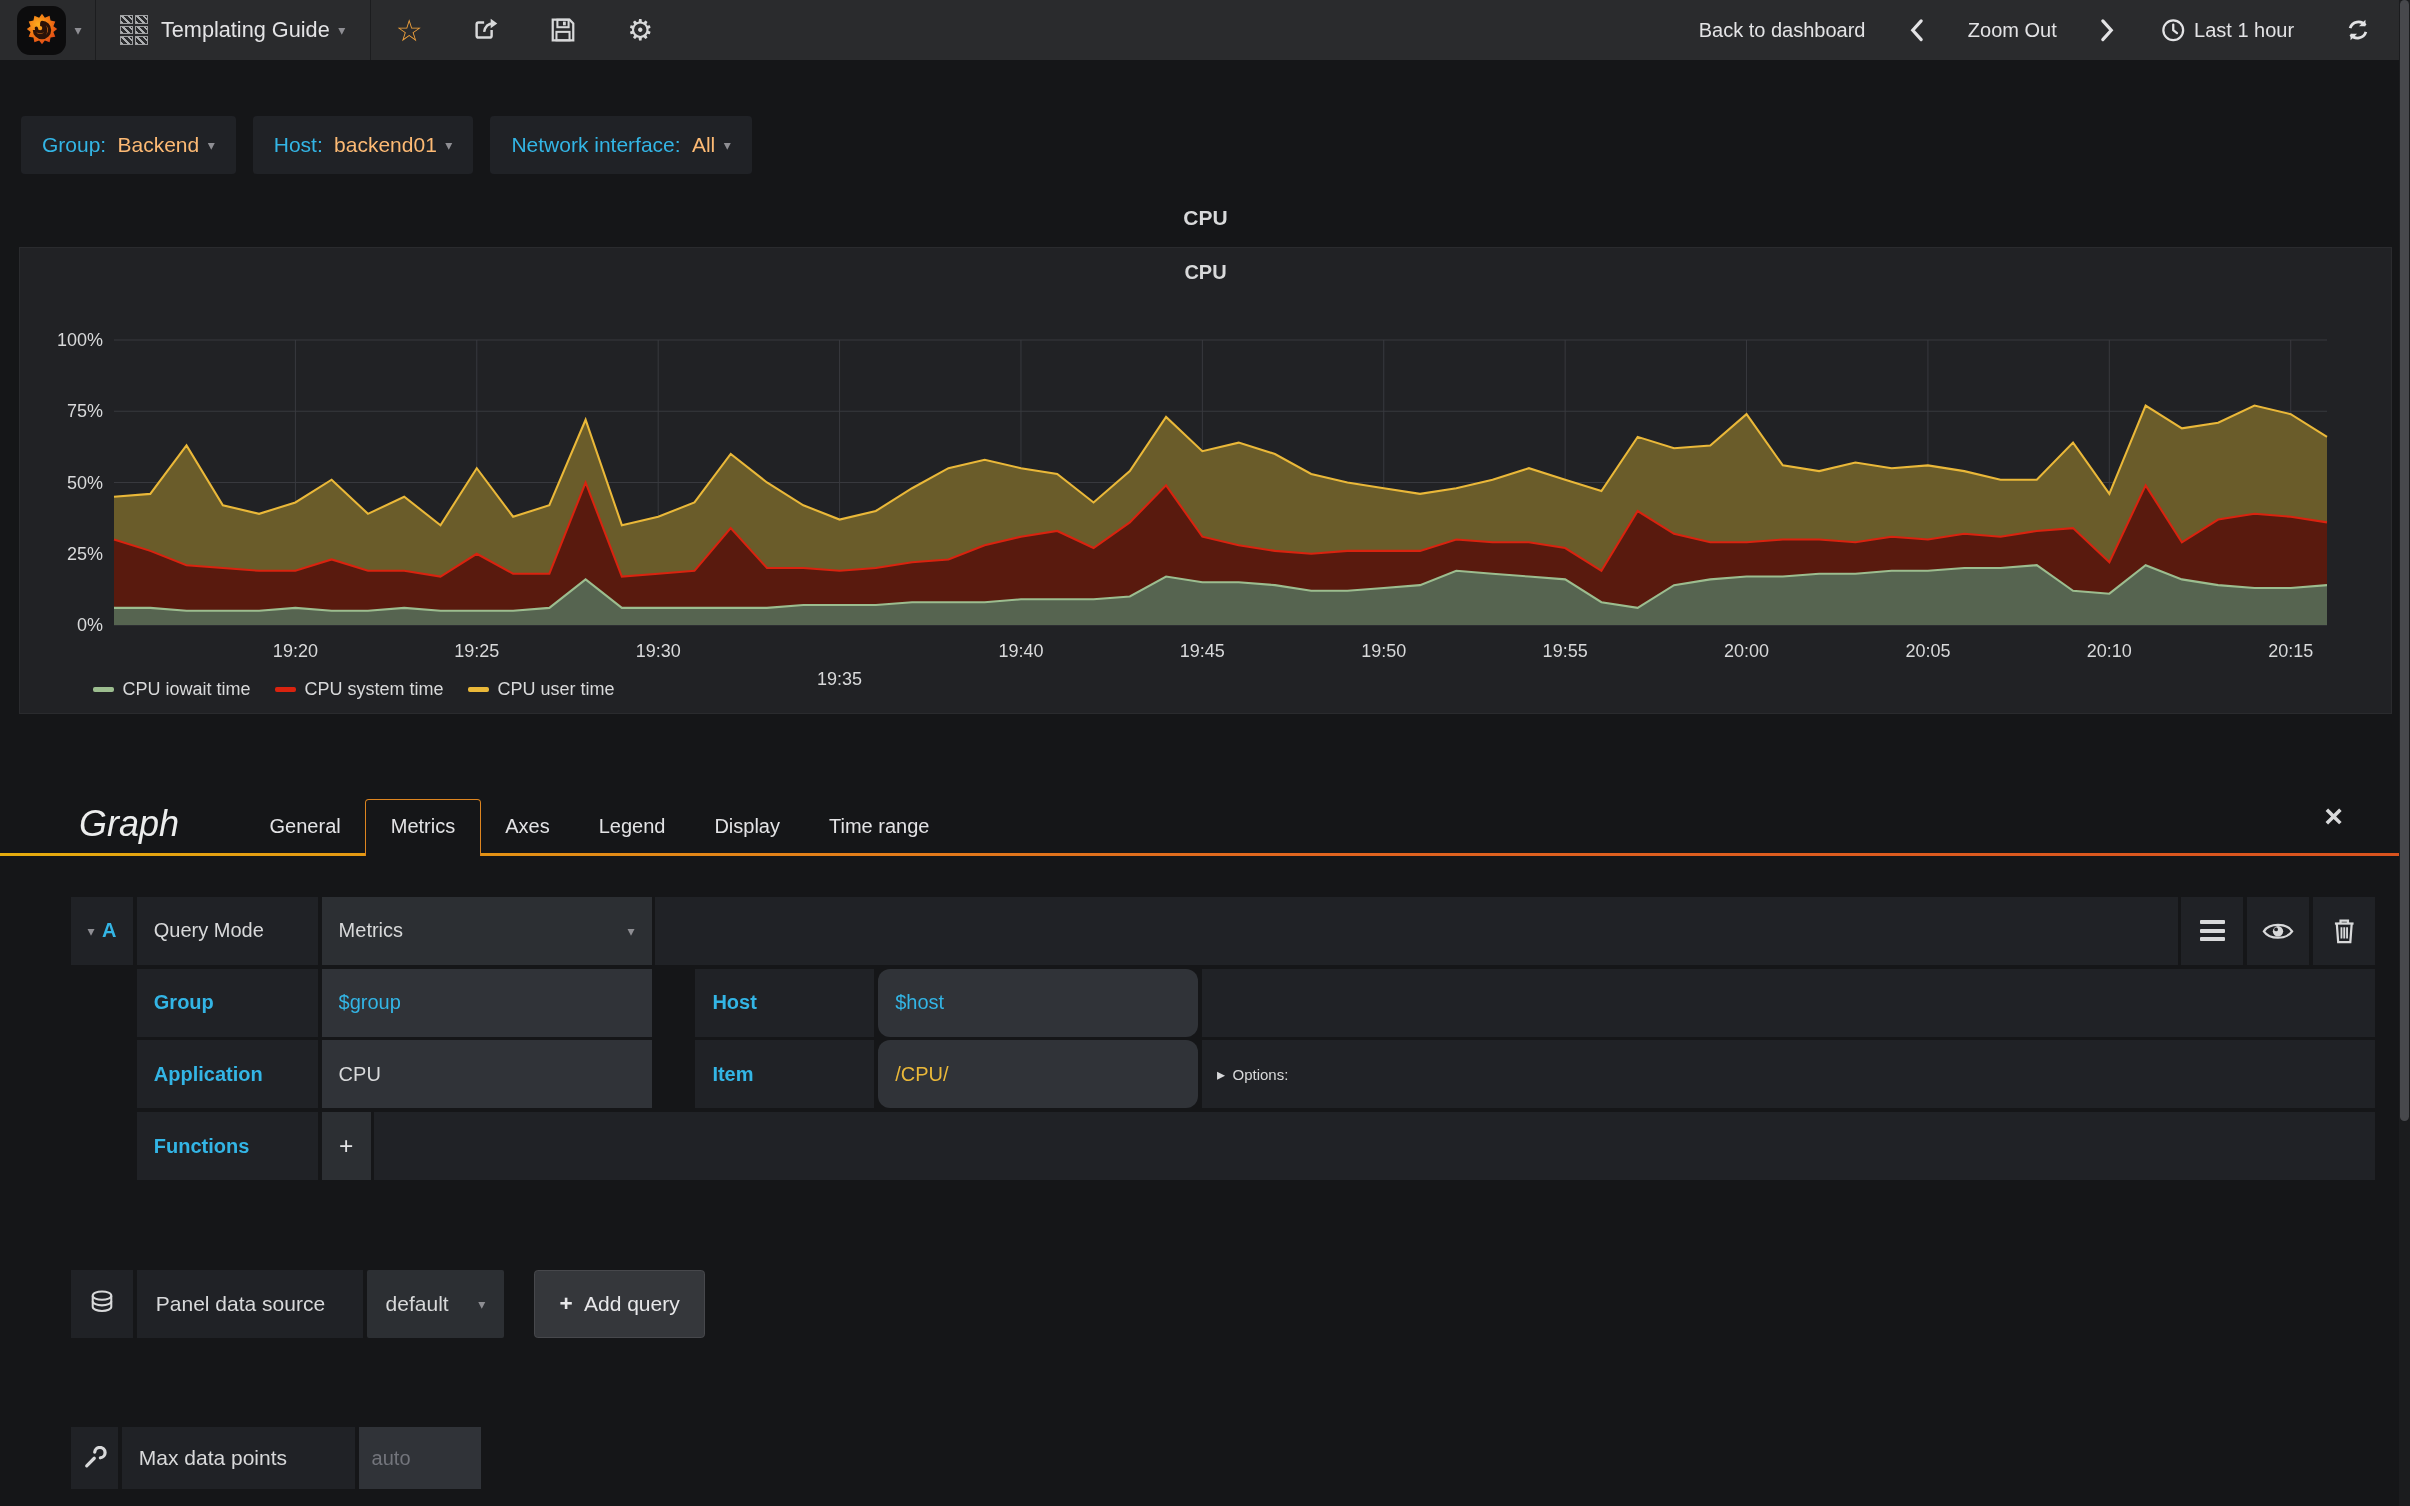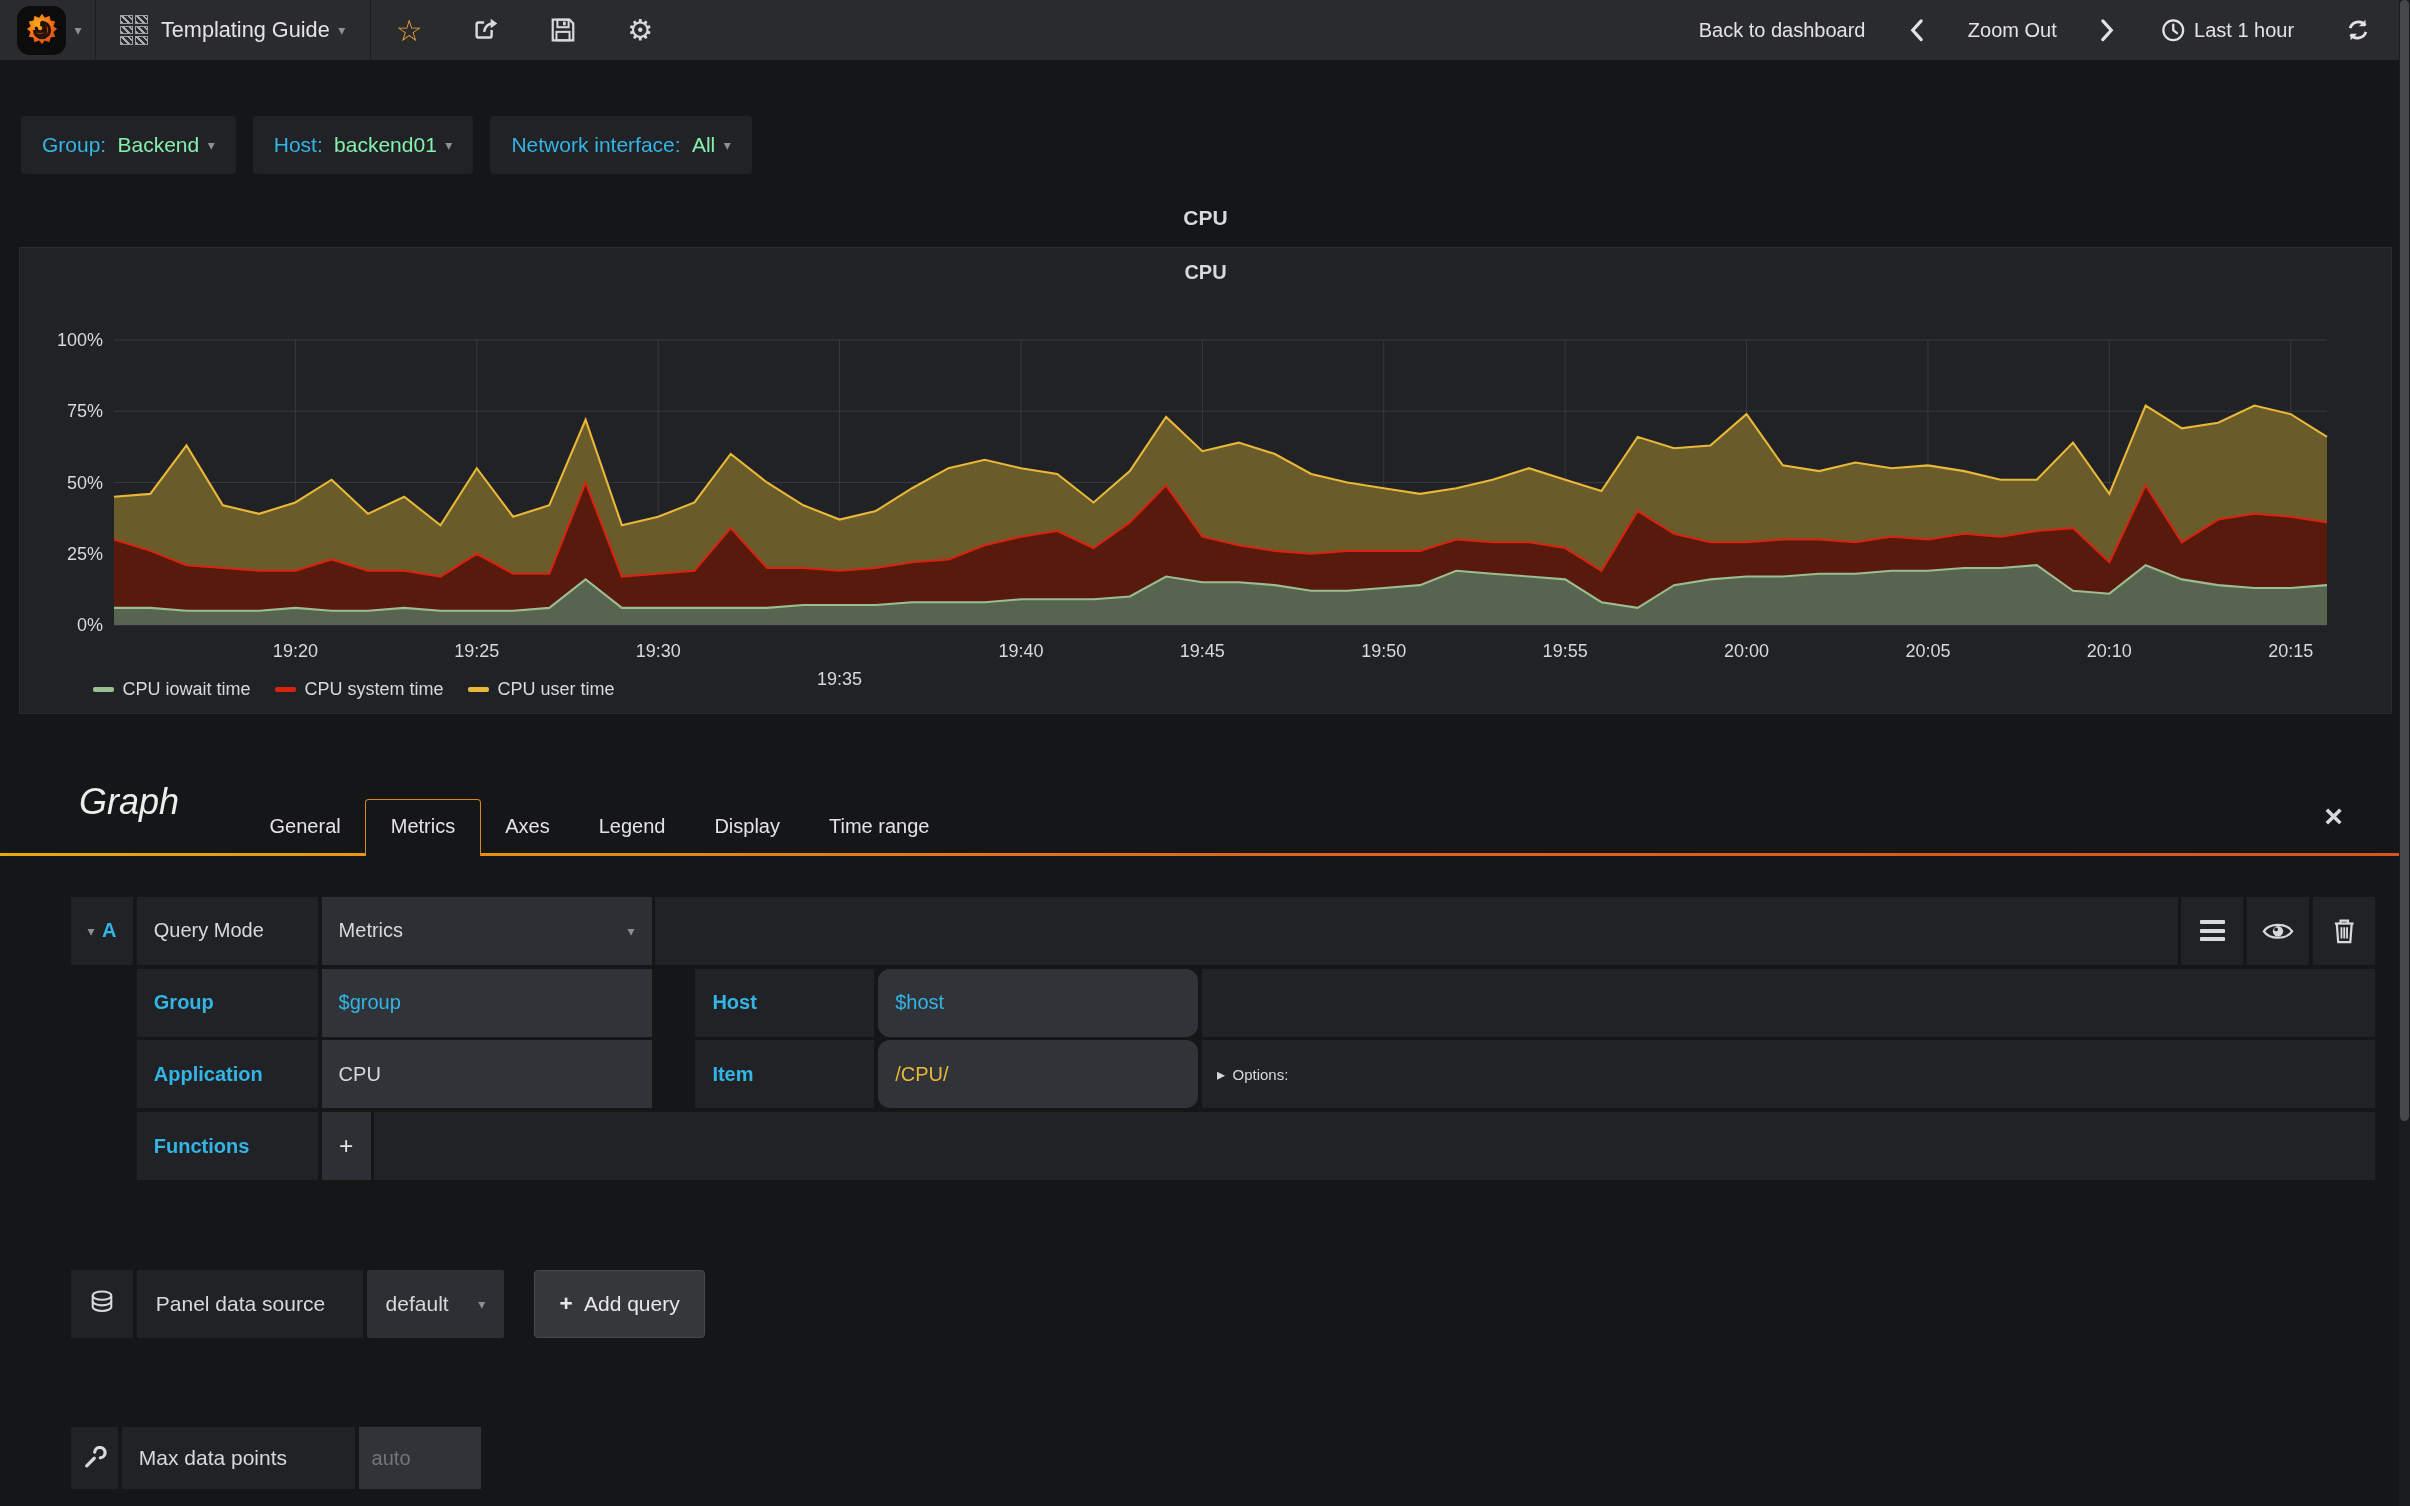--- a/index.html
+++ b/index.html
@@ -25,21 +25,21 @@
   .refresh-btn { padding:0 5.6px 0 17px; cursor:pointer; display:flex; align-items:center; }
 
   
   .scrollbar-track { position:absolute; right:0; top:0; width:11.3px; height:1507px; background:#1b1c1e; z-index:50; }
   .scrollbar-thumb { position:absolute; top:0; left:0.9px; width:9.4px; height:1121px; background:#47484c; border-radius:4.7px; }
 
   
   .var-row { display:flex; gap:17px; margin:56px 0 0 21px; }
   .var-box { background:#202226; border-radius:3.8px; height:58px; display:flex; align-items:center; padding:0 21px; cursor:pointer; }
   .var-label { color:#33b5e5; font-size:21px; margin-right:11.3px; }
-  .var-value { color:#86efac; font-size:21px;text-align:center; }
+  .var-value { color:#fdba74; font-size:21px;text-align:center; }
 
   
   .row-title { text-align:center; font-size:21px; font-weight:bold; color:#d8d9da; margin-top:32px; height:28px; }
   .panel { margin:13px 19px 0 19px; height:467px; background:#212225; border:0.9px solid #2a2b2e; position:relative; }
   .panel-title { text-align:center; font-weight:bold; font-size:20px; padding-top:13px; color:#d8d9da; }
   .chart-wrap { position:absolute; left:0; right:0; top:56px; bottom:0; }
   .plot { position:absolute; left:94px; top:36px; width:2213px; height:285px; }
   .plot svg { width:100%; height:100%; display:block; overflow:visible; }
   .grid { stroke:#3a3b40; stroke-width:1; }
   .y-labels { position:absolute; left:0; top:36px; width:83px; height:285px; }
@@ -47,21 +47,21 @@
   .x-labels { position:absolute; left:94px; top:331px; width:2213px; height:28px; }
   .x-labels span { position:absolute; transform:translateX(-50%); font-size:18px; color:#d8d9da; top:5.6px; }
   .legend { position:absolute; left:73px; top:375px; display:flex; align-items:center; gap:24.5px; }
   .legend-item { display:flex; align-items:center; gap:8.5px; cursor:pointer; }
   .legend-swatch { width:21px; height:4.7px; border-radius:1.9px; }
   .legend-label { font-size:18px; color:#d8d9da; }
 
   
   .editor-header { margin-top:66px; display:flex; align-items:flex-end; position:relative; height:73px; }
   .editor-underline { height:2.8px; background:linear-gradient(90deg,#e5ac0e,#e0641f 55%,#d9531e); }
-  .editor-title { font-size:36px; font-style:italic; color:#eceded; margin:0 66px 30px 79px; }
+  .editor-title { font-size:36px; font-style:italic; color:#eceded; margin:0 66px 8px 79px; }
   .tabs { display:flex; align-items:flex-end; }
   .tab { font-size:20px; color:#e3e3e5; padding:15px 24.5px; cursor:pointer; }
   .tab.active { border:0.9px solid #dd8520; border-bottom:none; border-radius:3.8px 3.8px 0 0; background:#151618; margin-bottom:-2.8px; padding-bottom:18px; position:relative; z-index:2; }
   .editor-close { position:absolute; right:68px; bottom:21px; font-size:32px; font-weight:bold; color:#d8d9da; cursor:pointer; line-height:1; }
 
   .editor-body { padding:41px 36px 0 71px; }
   .qrow { display:flex; gap:3.8px; margin-bottom:3.8px; height:68px; }
   .cell { background:#202226; display:flex; align-items:center; font-size:20px; }
   .cell-ref { width:62px; justify-content:center; gap:7.5px; cursor:pointer; }
   .ref-letter { color:#33b5e5; font-weight:bold; font-size:20px; }

